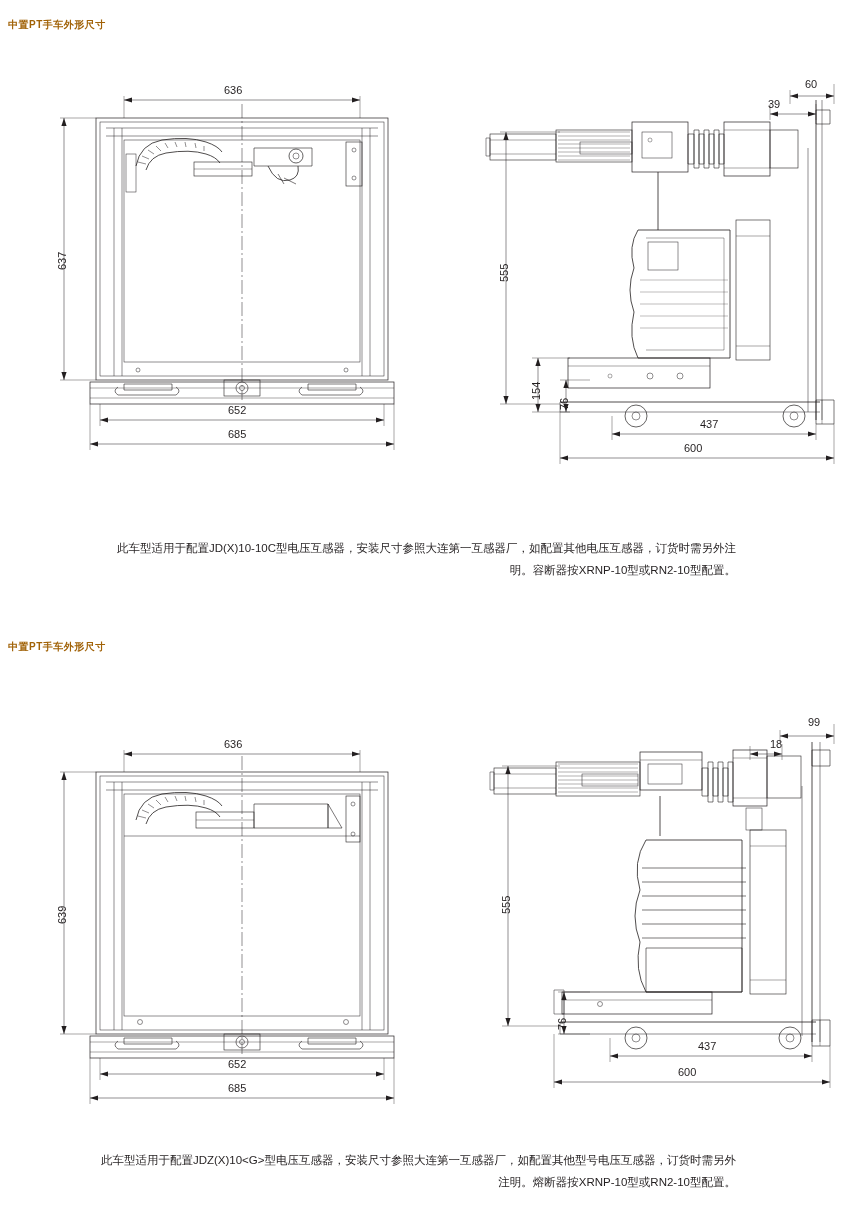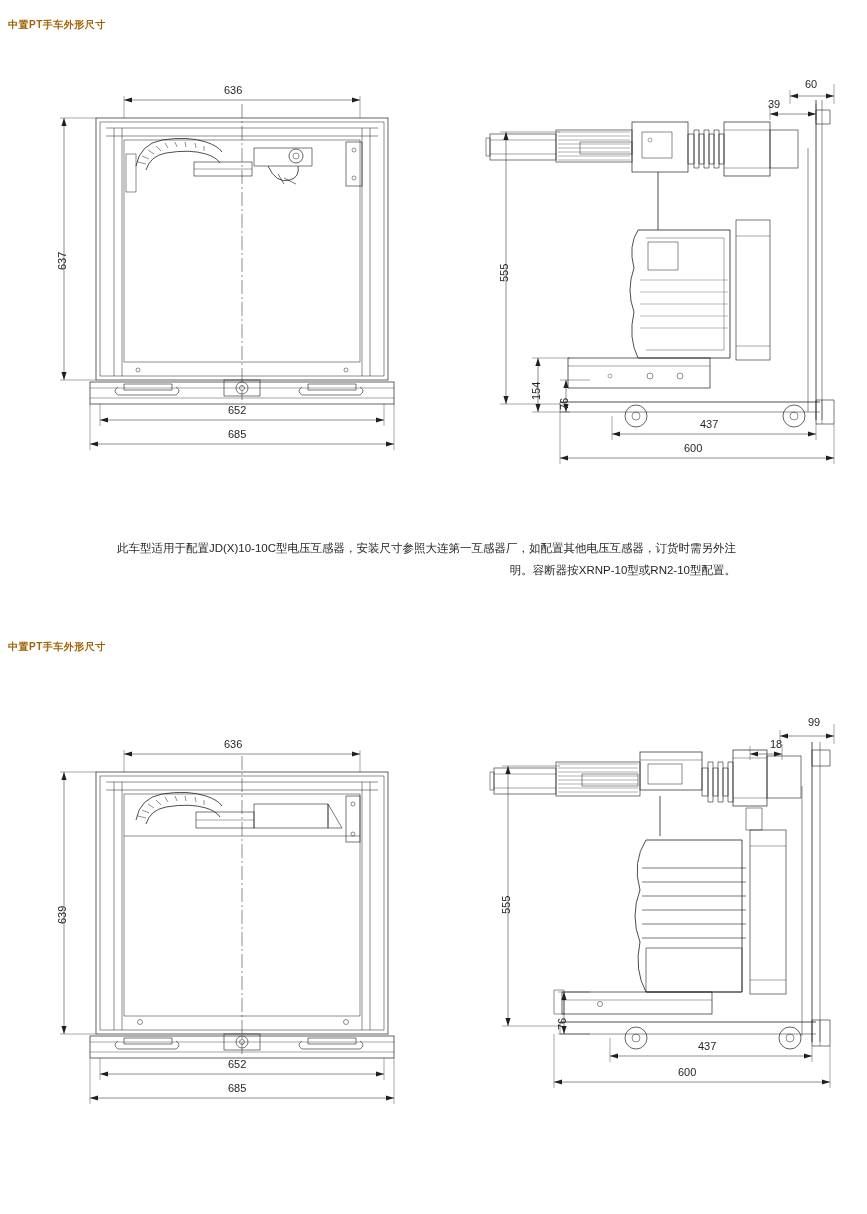--- a/index.html
+++ b/index.html
@@ -416,14 +416,15 @@
       </g>
     </svg>
     <div class="lbl" style="left:348px; top:26px;margin-left:10px;">99</div>
     <div class="lbl" style="left:320px; top:48px;">18</div>
     <div class="lbl vert" style="left:50px; top:224px;">555</div>
     <div class="lbl vert" style="left:106px; top:340px;">76</div>
     <div class="lbl" style="left:248px; top:350px;">437</div>
     <div class="lbl" style="left:228px; top:376px;">600</div>
   </div>
 
+  <div class="note" id="note-2">此车型适用于配置JDZ(X)10&lt;G&gt;型电压互感器，安装尺寸参照大连第一互感器厂，如配置其他型号电压互感器，订货时需另外注明。熔断器按XRNP-10型或RN2-10型配置。</div>
 
 </div>
 
 </body></html>

